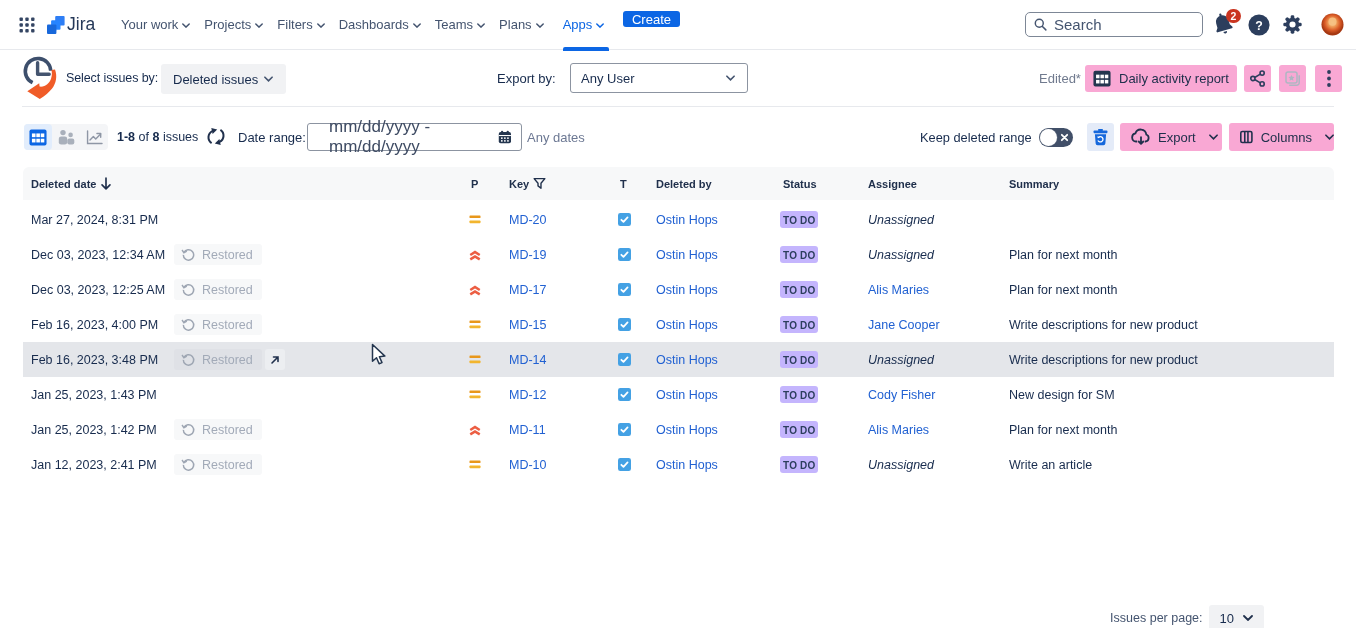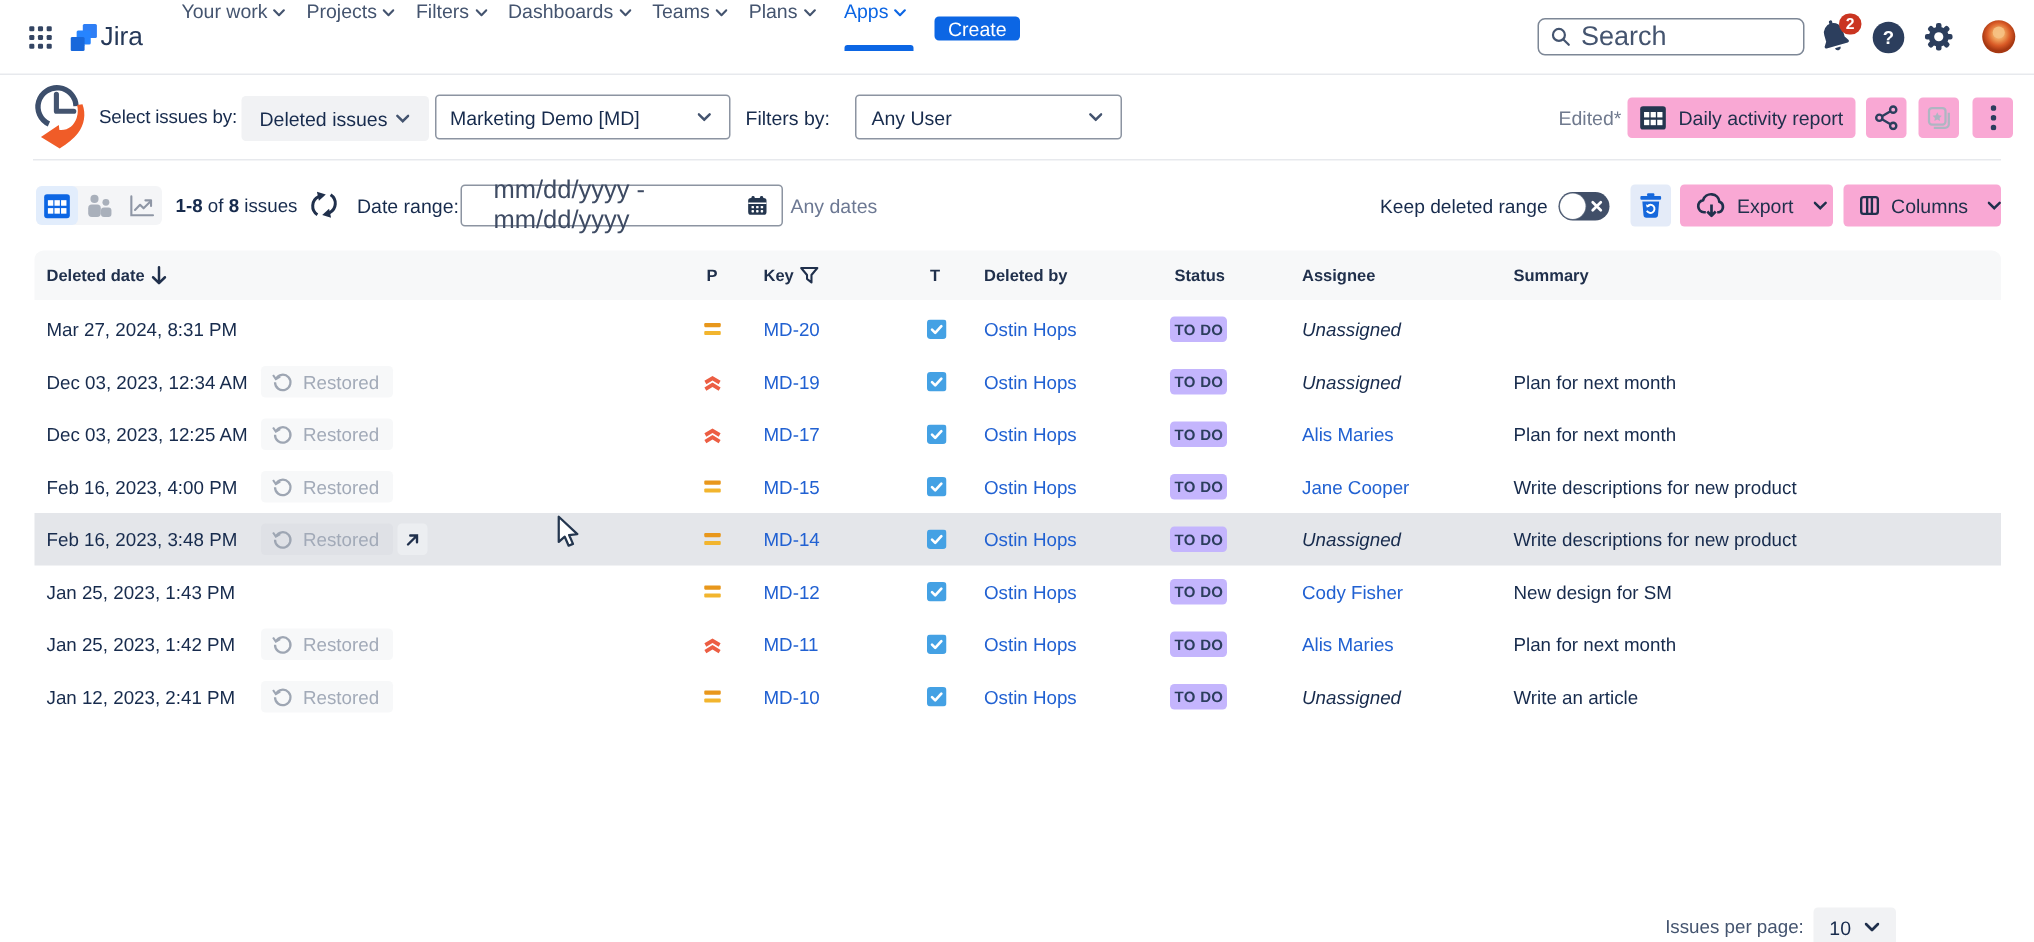--- a/index.html
+++ b/index.html
@@ -1,26 +1,26 @@
 <!DOCTYPE html>
 <html><head>
 <meta charset="utf-8">
 <style>
 * { margin:0; padding:0; box-sizing:border-box; }
 html,body { width:1356px; height:628px; background:#fff; font-family:"Liberation Sans", sans-serif; overflow:hidden; }
 body { position:relative; color:#172B4D; }
 .abs { position:absolute; }
 .nav { position:absolute; left:0; top:0; width:1356px; height:50px; background:#fff; border-bottom:1px solid #E7E9ED; }
-.navitems { position:absolute; left:121px; top:0; height:49px; display:flex; align-items:flex-start; }
+.navitems { position:absolute; left:121px; top:0; height:49px; display:flex; align-items:center; }
 .navitem { font-size:13px; color:#44546F; font-weight:500; display:flex; align-items:center; margin-right:14px; white-space:nowrap; }
 .navitem svg { margin-left:4px; margin-top:2px; }
 .apps { color:#0C66E4; position:relative; }
 .apps:after { content:""; position:absolute; left:0px; right:-5px; bottom:-19px; height:4px; background:#0C66E4; border-radius:2px 2px 0 0; }
 .create { position:absolute; left:623px; top:11px; width:57px; height:16px; background:#0C66E4; color:#fff; font-size:13px; font-weight:500; border-radius:3px; display:flex; align-items:center; justify-content:center; }
-.search { position:absolute; left:1025px; top:12px; width:178px; height:25px; border:1.3px solid #7D8796; border-radius:5px; display:flex; align-items:center; padding:0 8px; gap:7px; color:#44546F; font-size:18px; }
+.search { position:absolute; left:1025px; top:12px; width:178px; height:25px; border:1.3px solid #7D8796; border-radius:5px; display:flex; align-items:center; padding:0 8px; gap:7px; color:#44546F; font-size:15px; }
 .lbl { font-size:13px; color:#172B4D; }
 .sel { height:30px; border-radius:3px; display:flex; align-items:center; font-size:13px; color:#172B4D; position:absolute; }
 .sel.subtle { background:#F1F2F4; }
 .sel.box { background:#fff; border:1px solid #8C94A1; }
 .btn { background:#f9a8d4; border-radius:3px; display:flex; align-items:center; font-size:13px; color:#20304C; font-weight:500; position:absolute; justify-content:center; }
 .viewgroup { position:absolute; left:24px; top:17px; width:84px; height:26px; background:#F4F5F7; border-radius:4px; display:flex; align-items:center; }
 .viewbtn { width:28px; height:26px; display:flex; align-items:center; justify-content:center; border-radius:4px; }
 .viewbtn.on { background:#E2EDFC; }
 .tbl { position:absolute; left:23px; top:167px; width:1311px; }
 .grid9 { display:grid; grid-template-columns:147px 293px 38px 111px 36px 127px 85px 141px 1fr; align-items:center; }
@@ -132,26 +132,21 @@
     <path d="M28.7 14.8 A12.7 12.7 0 1 0 10.6 26.7" fill="none" stroke="#3D4F6C" stroke-width="3.6"></path>
     <path d="M15.6 6.8 V18.2 H27.2" fill="none" stroke="#44546F" stroke-width="3.4" stroke-linecap="round" stroke-linejoin="round"></path>
     <path d="M33 13.5 C 35.4 20.2, 34.3 27.2, 29.9 32.8 C 27 36.4, 23.3 39.5, 17.8 43 L 5.3 35.3 L 17.2 27.3 L 17.6 30.6 C 23.2 31.2, 27.4 27.6, 29.1 22.6 C 30.2 19.2, 30.0 16.1, 29.4 14.0 Z" fill="#F05C28"></path>
   </svg>
   <div class="abs lbl" style="left:66px; top:21px; font-size:12.5px; letter-spacing:-0.1px;">Select issues by:</div>
   <div class="sel subtle" style="left:161px; top:14px; width:125px; padding:0 13px 0 12px; justify-content:space-between;">Deleted issues
     <svg class="caret" width="9" height="6" viewBox="0 0 10 6">
         <path d="M1 1l4 4 4-4" stroke="#44546F" stroke-width="1.8" fill="none" stroke-linecap="round"></path>
       </svg>
   </div>
-  <div class="sel box" style="left:290px; top:13px; width:197px; padding:0 12px 0 9px; justify-content:space-between;">Marketing Demo [MD]
-    <svg class="caret" width="9" height="6" viewBox="0 0 10 6">
-        <path d="M1 1l4 4 4-4" stroke="#44546F" stroke-width="1.8" fill="none" stroke-linecap="round"></path>
-      </svg>
-  </div>
-  <div class="abs lbl" style="left:497px; top:21px;">Filters by:</div>
+  <div class="abs lbl" style="left:497px; top:21px;">Export by:</div>
   <div class="sel box" style="left:570px; top:13px; width:178px; padding:0 12px 0 10px; justify-content:space-between;">Any User
     <svg class="caret" width="9" height="6" viewBox="0 0 10 6">
         <path d="M1 1l4 4 4-4" stroke="#44546F" stroke-width="1.8" fill="none" stroke-linecap="round"></path>
       </svg>
   </div>
   <div class="abs" style="left:1039px; top:21px; font-size:13px; color:#707A8E;">Edited*</div>
   <div class="btn" style="left:1085px; top:15px; width:152px; height:27px; gap:8px; justify-content:flex-start; padding-left:8px;">
     <svg width="18" height="17" viewBox="0 0 16 15">
         <rect x="0.4" y="0.7" width="15.2" height="13.8" rx="1.7" fill="#24364F"></rect>
         <g fill="#fff">

